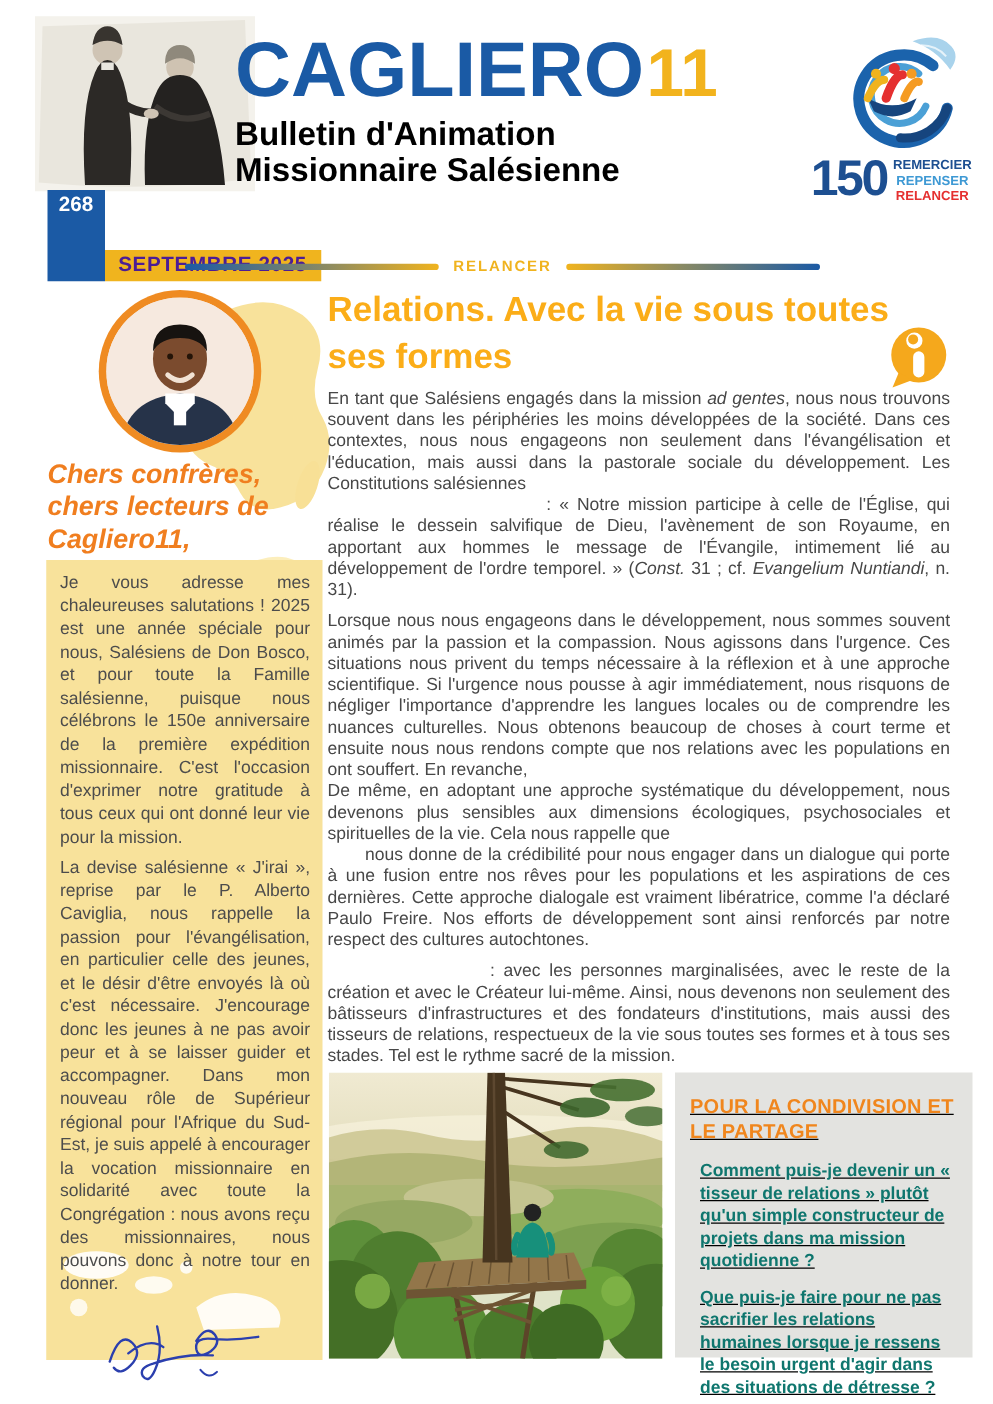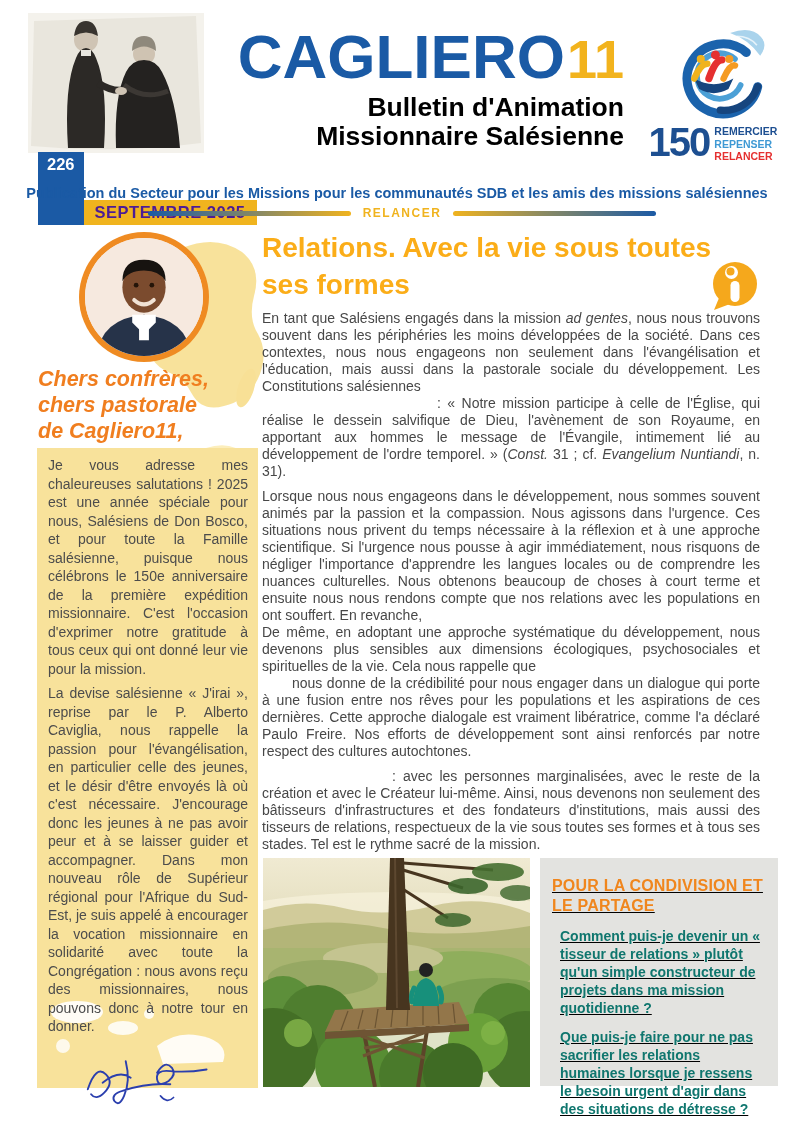--- a/index.html
+++ b/index.html
@@ -5,30 +5,30 @@
   html,body{margin:0;padding:0;background:#fff;}
   .page{position:relative;width:794px;height:1123px;background:#fff;overflow:hidden;
         font-family:"Liberation Sans",sans-serif;}
 
   
   .bw-photo{position:absolute;left:28px;top:12px;width:176px;height:142px;}
   .issue-badge{position:absolute;left:38px;top:152px;display:flex;font-weight:700;font-size:16.5px;}
   .badge-num{background:#1b5aa5;color:#fff;padding:3px 9px;}
   .badge-date{background:#f0b41e;color:#4c1d95;padding:3px 11px;letter-spacing:.5px;margin-top:48px;}
 
-  .masthead{position:absolute;left:188px;top:26px;width:436px;text-align:right;}
+  .masthead{position:absolute;left:188px;top:26px;width:436px;text-align:left;}
   .mast-title{line-height:1;white-space:nowrap;}
   .cagliero{font-size:62px;font-weight:800;color:#1a5aa5;}
   .eleven{font-size:54px;font-weight:800;color:#f2b31d;margin-left:2px;}
   .mast-sub{margin-top:5px;font-size:26.5px;line-height:29px;font-weight:700;color:#000000;}
 
   .logo150{position:absolute;left:636px;top:24px;width:154px;text-align:center;}
   .logo-bottom{display:flex;align-items:flex-start;justify-content:center;gap:5px;margin-top:0;}
   .n150{font-size:40px;font-weight:800;color:#1d4f91;line-height:36px;letter-spacing:-2px;}
-  .logo-words{display:flex;flex-direction:column;align-items:flex-start;
+  .logo-words{display:flex;flex-direction:column;align-items:center;
               font-size:10.5px;font-weight:800;line-height:12.5px;margin-top:1px;}
   .w0{color:#1d4f91}.w1{color:#3e99d4}.w2{color:#e53030}
 
   .publine{position:absolute;top:185px;left:0;width:794px;text-align:center;
            font-size:14.5px;font-weight:700;color:#1a5aa5;}
   .divider{position:absolute;top:206px;left:148px;width:508px;display:flex;align-items:center;gap:12px;}
   .dl{height:5px;flex:1;border-radius:2.5px;}
   .dl-left{background:linear-gradient(90deg,#1b5aa5,#8a8a63 55%,#f0b31e);}
   .dl-right{background:linear-gradient(90deg,#f0b31e,#8a8a63 45%,#1b5aa5);}
   .dlabel{font-size:12px;font-weight:700;color:#f0b31e;letter-spacing:1.5px;}
@@ -82,21 +82,21 @@
       <circle cx="116" cy="41" r="11" fill="#cfc3b2"></circle>
       <path d="M104,38 q0,-15 12,-15 q12,0 12,15 q-12,-9 -24,0 z" fill="#8f897c"></path>
       <path d="M88,135 q-2,-52 10,-76 q6,-12 18,-12 q12,0 18,12 q14,26 18,76 z" fill="#242220"></path>
       <path d="M96,72 q20,16 44,6" stroke="#3c3834" stroke-width="5" fill="none"></path>
       <path d="M70,70 q14,9 26,7" stroke="#2c2926" stroke-width="7" fill="none"></path>
       <ellipse cx="93" cy="78" rx="6" ry="4" fill="#cfc4b4"></ellipse>
     </svg>
   </div>
 
   <div class="issue-badge">
-    <span class="badge-num">226</span>
+    <span class="badge-num">268</span>
     <span class="badge-date">SEPTEMBRE 2025</span>
   </div>
 
   <div class="masthead">
     <div class="mast-title">
       <span class="cagliero">CAGLIERO</span><span class="eleven">11</span>
     </div>
     <div class="mast-sub">
       <div>Bulletin d'Animation</div>
       <div>Missionnaire Salésienne</div>
@@ -121,21 +121,20 @@
     <div class="logo-bottom">
       <span class="n150">150</span>
       <span class="logo-words">
         <span class="w0">REMERCIER</span>
         <span class="w1">REPENSER</span>
         <span class="w2">RELANCER</span>
       </span>
     </div>
   </div>
 
-  <div class="publine">Publication du Secteur pour les Missions pour les communautés SDB et les amis des missions salésiennes</div>
   <div class="divider">
     <span class="dl dl-left"></span>
     <span class="dlabel">RELANCER</span>
     <span class="dl dl-right"></span>
   </div>
 
   <svg class="map-deco" viewBox="0 0 178 392">
     <path d="M96,10 q34,-14 60,4 q20,16 12,44 q-6,22 4,38 q10,18 2,40 q-10,26 -36,32 q-22,6 -32,-12 q-8,-16 -24,-22 q-20,-9 -22,-33 q-2,-26 11,-46 q11,-32 25,-45 z" fill="#f8e096" opacity="0.95"></path>
     <ellipse cx="160" cy="150" rx="8" ry="20" fill="#f8e096" transform="rotate(18 160 150)"></ellipse>
     <path d="M120,210 q26,-8 40,8 q12,16 2,36 q-12,22 -34,16 q-20,-6 -20,-28 q0,-22 12,-32 z" fill="#fceebc"></path>
@@ -153,21 +152,21 @@
         <rect x="55" y="90" width="10" height="14" fill="#ffffff"></rect>
         <ellipse cx="60" cy="50" rx="22" ry="26" fill="#7b4b2e"></ellipse>
         <path d="M38,44 q0,-22 22,-22 q22,0 22,22 q-6,-11 -22,-11 q-16,0 -22,11 z" fill="#171310"></path>
         <circle cx="52" cy="48" r="2.4" fill="#241408"></circle>
         <circle cx="68" cy="48" r="2.4" fill="#241408"></circle>
         <path d="M50,63 q10,9 20,0" stroke="#f1e2d4" stroke-width="4" fill="none" stroke-linecap="round"></path>
       </svg>
     </div>
   </div>
 
-  <div class="greeting">Chers confrères, chers pastorale de Cagliero11,</div>
+  <div class="greeting">Chers confrères, chers lecteurs de Cagliero11,</div>
 
   <div class="panel">
     <svg class="panel-deco" viewBox="0 0 221 90">
       <ellipse cx="40" cy="28" rx="26" ry="11" fill="#ffffff" opacity="0.9"></ellipse>
       <ellipse cx="86" cy="44" rx="15" ry="7" fill="#ffffff" opacity="0.85"></ellipse>
       <circle cx="112" cy="30" r="5" fill="#ffffff" opacity="0.85"></circle>
       <path d="M120,62 q22,-18 52,-8 q20,8 14,24 l-60,2 z" fill="#ffffff" opacity="0.9"></path>
       <circle cx="26" cy="62" r="7" fill="#ffffff" opacity="0.8"></circle>
     </svg>
     <div class="panel-inner">

